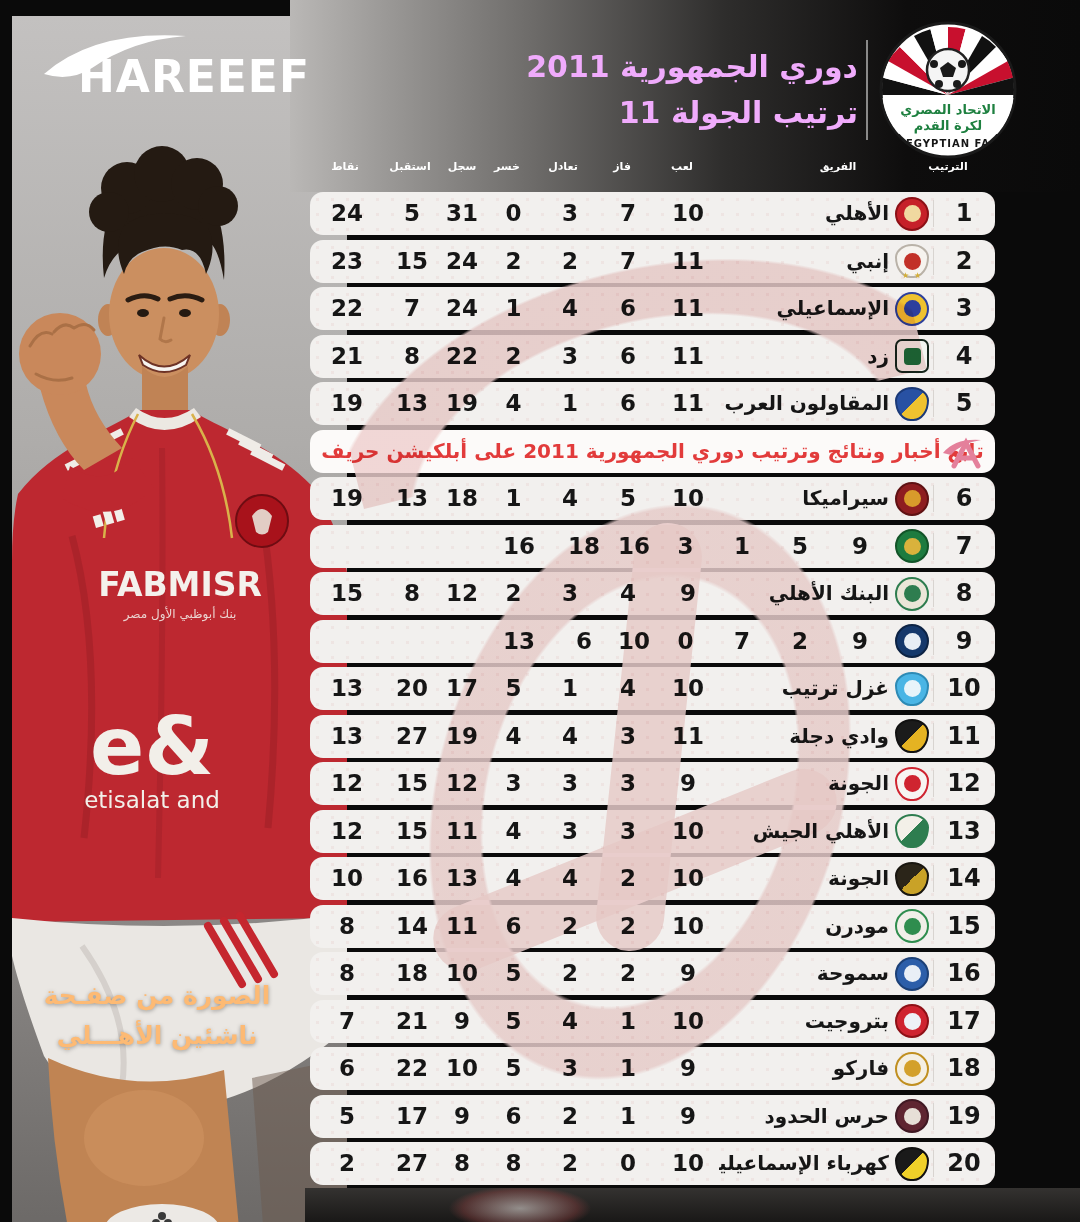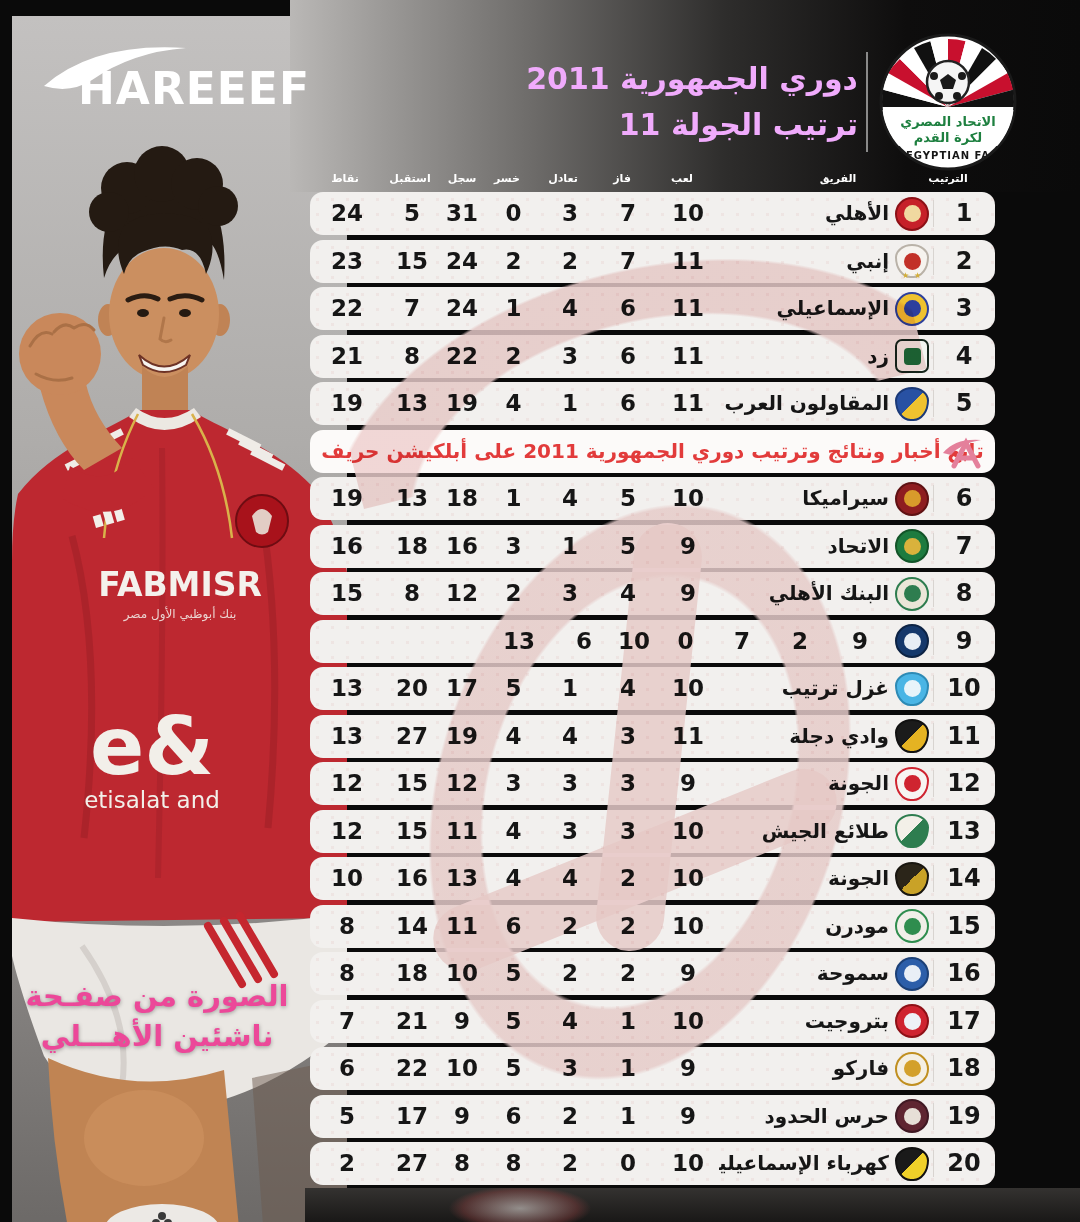--- a/index.html
+++ b/index.html
@@ -1,25 +1,25 @@
 <!DOCTYPE html>
 <html lang="ar"><head>
 <meta charset="utf-8">
 <style>
   html,body{margin:0;padding:0;background:#000;}
   .page{position:relative;width:1080px;height:1222px;overflow:hidden;background:#0a0a0a;
         font-family:"DejaVu Sans",sans-serif;}
   
   .photo-layer{position:absolute;left:0;top:16px;width:335px;height:916px;z-index:1;padding-left:12px;}
   .photo-caption{position:absolute;left:22px;top:976px;width:270px;z-index:6;text-align:center;
-    color:#ec4899;font-weight:bold;font-size:29px;line-height:40px;text-shadow:0 1px 4px rgba(0,0,0,.35);}
+    color:#fdba74;font-weight:bold;font-size:25px;line-height:40px;text-shadow:0 1px 4px rgba(0,0,0,.35);}
   
   .header-band{position:absolute;left:290px;right:0;top:0;height:192px;z-index:2;
     background:linear-gradient(90deg,#bab8b6 0%,#9b9997 12%,#6f6d6b 30%,#2e2d2c 55%,#0e0d0d 78%,#0a0a0a 100%);}
-  .header-layer{position:absolute;left:0;top:12px;right:0;height:209px;z-index:5;}
+  .header-layer{position:absolute;left:0;top:0;right:0;height:209px;z-index:5;}
   .brand-logo{position:absolute;left:36px;top:24px;}
   .title-block{position:absolute;right:222px;top:44px;text-align:right;direction:rtl;
     color:#f0abfc;font-weight:bold;font-size:30px;line-height:46px;white-space:nowrap;}
   .title-divider{position:absolute;left:866px;top:40px;width:2px;height:100px;background:#c9c9c9;opacity:.65;}
   .fa-logo{position:absolute;left:878px;top:20px;}
   .col-header{position:absolute;top:160px;transform:translateX(50%);color:#fff;font-weight:bold;
     font-size:11px;white-space:nowrap;}
   
   .table-layer{position:absolute;right:85px;top:192px;width:685px;z-index:3;direction:rtl;}
   .row-card{position:relative;display:flex;align-items:center;height:43px;margin-bottom:4.5px;
@@ -329,21 +329,20 @@
       <div class="cell cell-ga">13</div>
       <div class="cell cell-pts">19</div>
     </div>
         <div class="row-card">
       <div class="cell cell-rank">7</div>
       <div class="cell cell-badge">
         <span class="badge" style="border-color: rgb(18, 84, 40); background: rgb(29, 123, 63);">
               <span class="badge-dot" style="background: rgb(217, 178, 60);"></span>
             </span>
       </div>
-      <div class="cell cell-team">الاتحاد</div>
       <div class="cell cell-p">9</div>
       <div class="cell cell-w">5</div>
       <div class="cell cell-d">1</div>
       <div class="cell cell-l">3</div>
       <div class="cell cell-gf">16</div>
       <div class="cell cell-ga">18</div>
       <div class="cell cell-pts">16</div>
     </div>
         <div class="row-card">
       <div class="cell cell-rank">8</div>
@@ -420,21 +419,21 @@
       <div class="cell cell-l">3</div>
       <div class="cell cell-gf">12</div>
       <div class="cell cell-ga">15</div>
       <div class="cell cell-pts">12</div>
     </div>
         <div class="row-card">
       <div class="cell cell-rank">13</div>
       <div class="cell cell-badge">
         <span class="badge shield" style="border-color: rgb(46, 125, 79); background: linear-gradient(135deg, rgb(243, 240, 232) 50%, rgb(46, 125, 79) 50%);"></span>
       </div>
-      <div class="cell cell-team">طلائع الجيش</div>
+      <div class="cell cell-team">الأهلي الجيش</div>
       <div class="cell cell-p">10</div>
       <div class="cell cell-w">3</div>
       <div class="cell cell-d">3</div>
       <div class="cell cell-l">4</div>
       <div class="cell cell-gf">11</div>
       <div class="cell cell-ga">15</div>
       <div class="cell cell-pts">12</div>
     </div>
         <div class="row-card">
       <div class="cell cell-rank">14</div>

